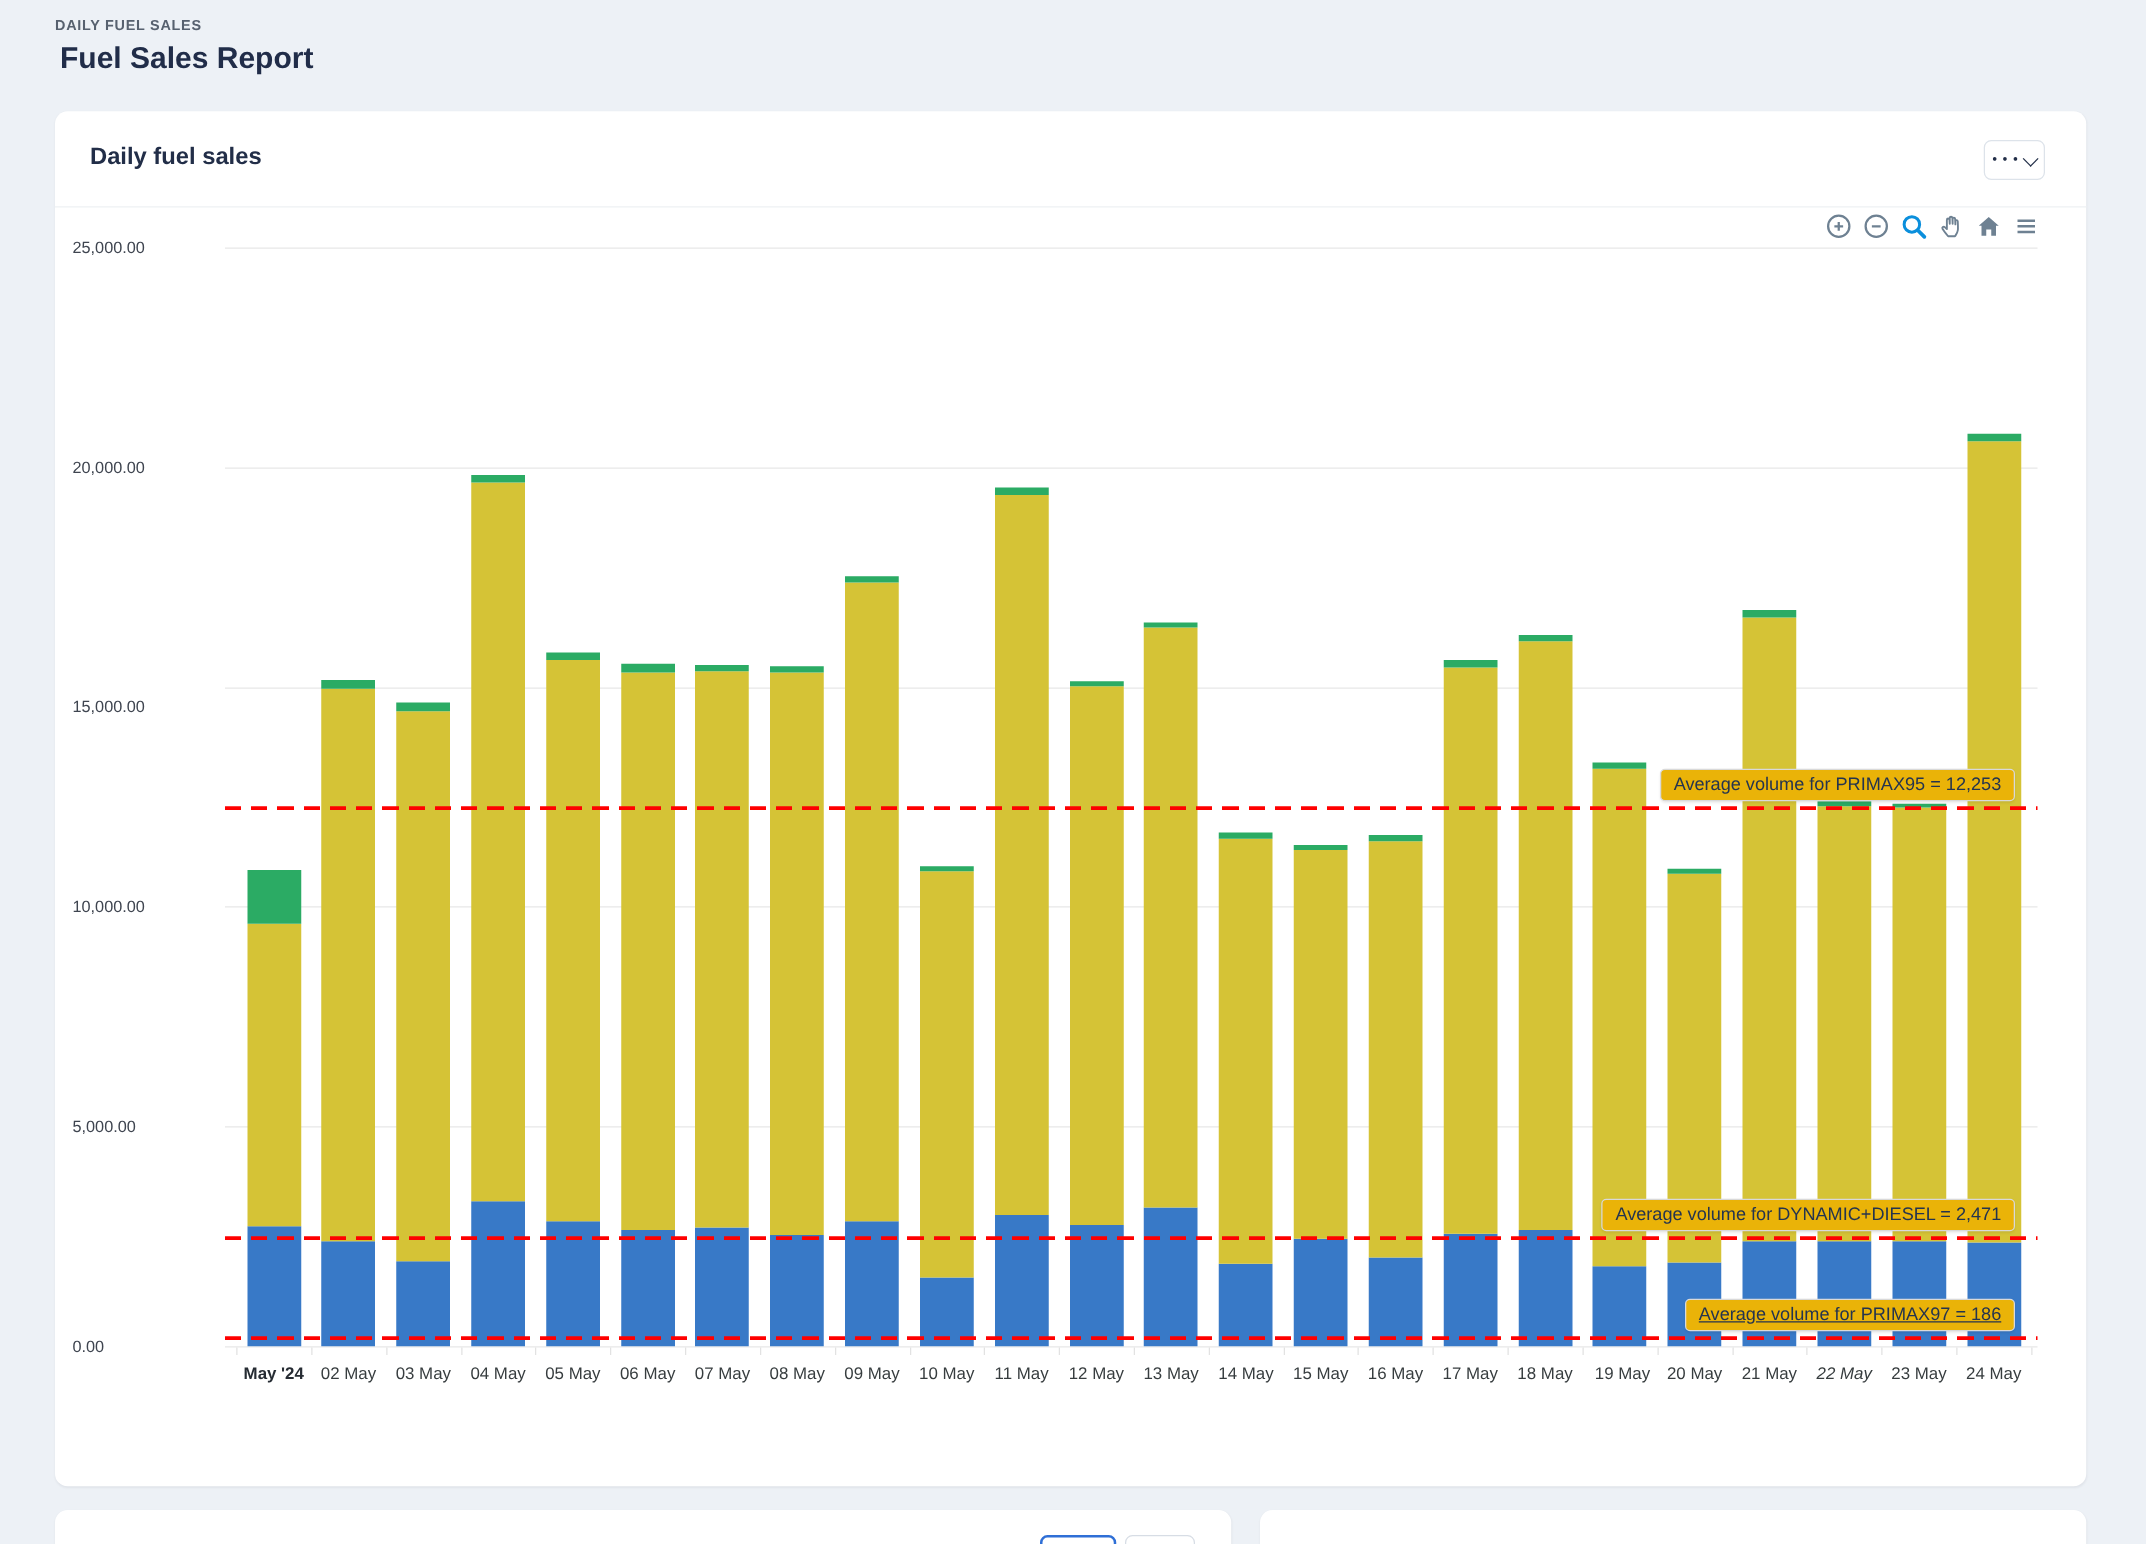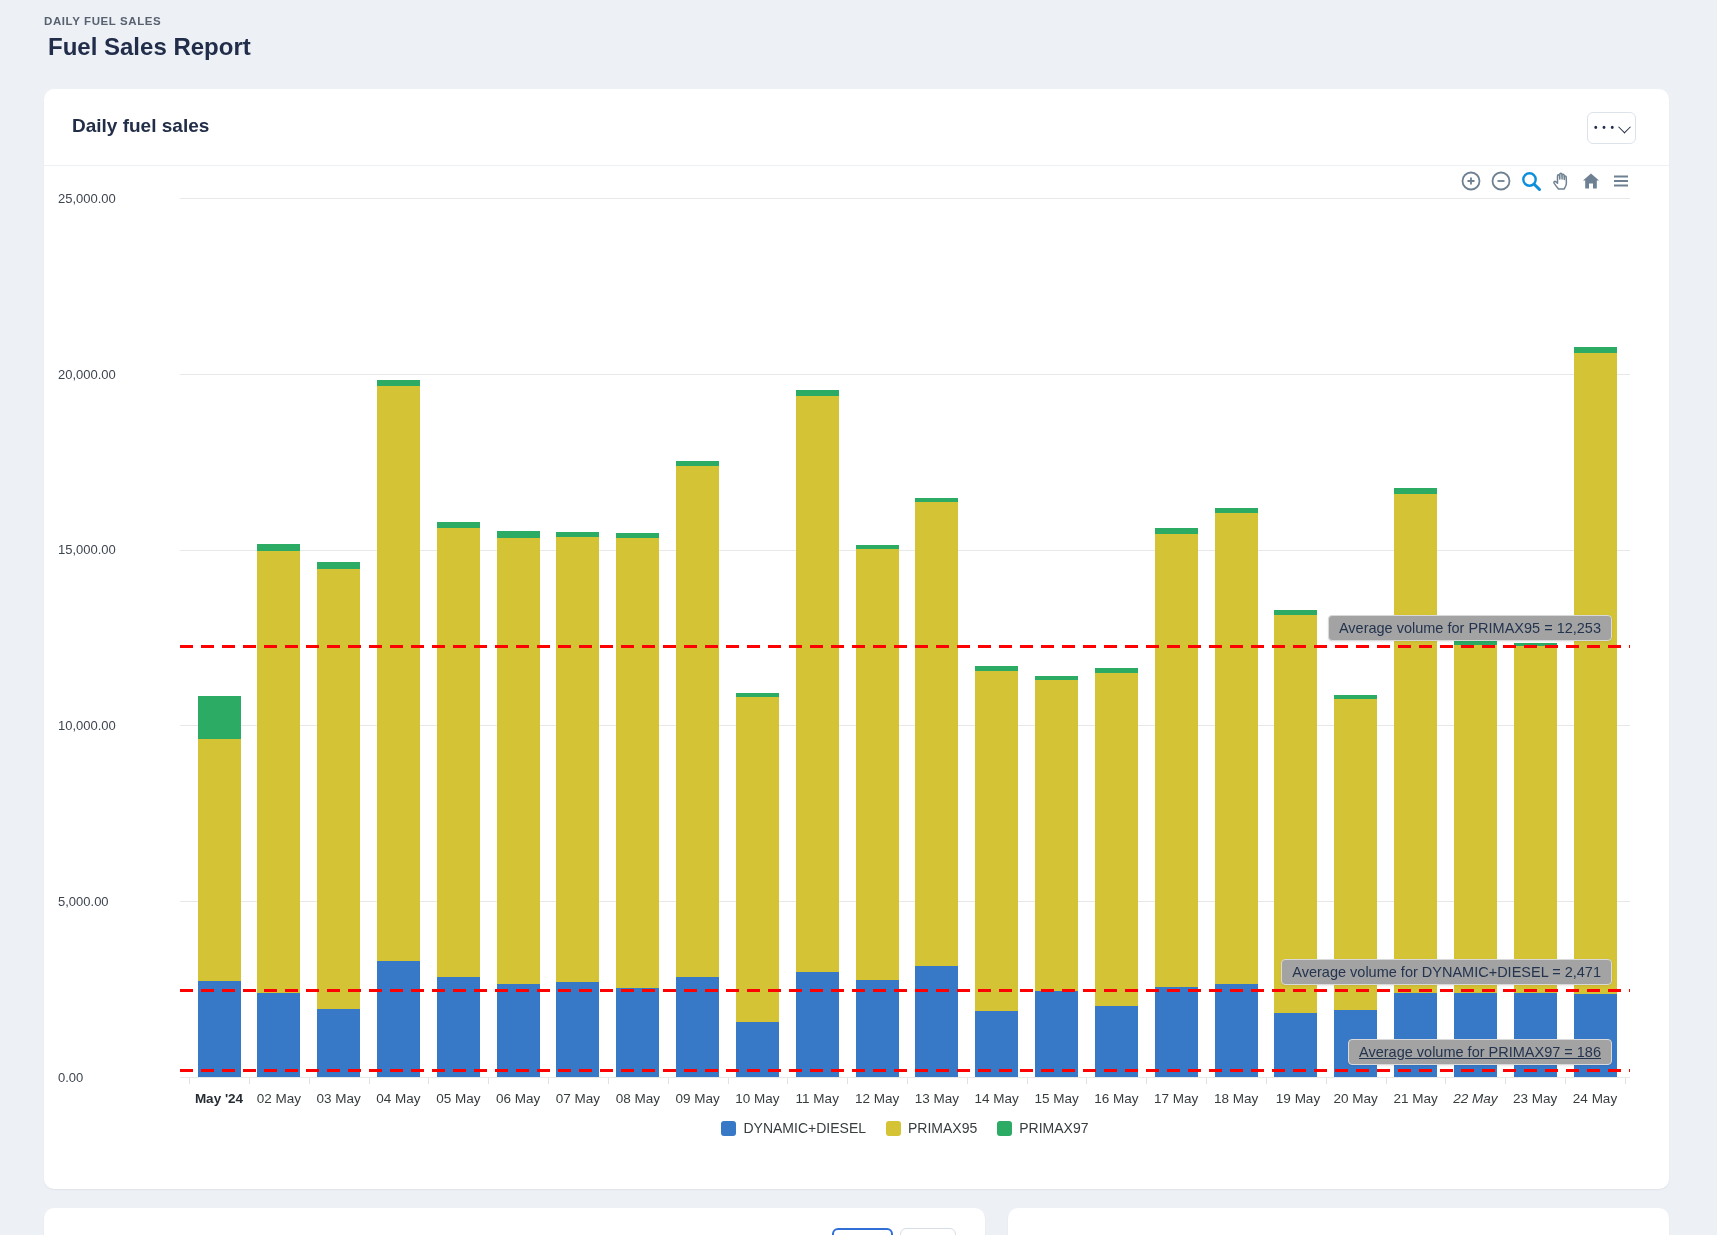--- a/index.html
+++ b/index.html
@@ -36,21 +36,21 @@
   .gridline{position:absolute;height:1px;background:#e8e8e8;}
   .ylab{position:absolute;width:104px;font-size:13px;color:#3f4550;
         transform:translateY(-50%);}
   .xtick{position:absolute;width:1px;height:6px;background:#e2e2e2;top:1078px;}
   .xlab{position:absolute;top:1091px;width:70px;margin-left:-35px;text-align:center;
         font-size:13.5px;color:#373d3f;}
   .xlab.first{font-weight:700;color:#262c33;}
   .seg{position:absolute;}
   .ann-line{position:absolute;height:3px;
             background:repeating-linear-gradient(90deg,#ff0000 0 13px,transparent 13px 21px);}
-  .ann-label{position:absolute;background:#a3a3a3;border:1px solid #d9d9d9;border-radius:4px;
+  .ann-label{position:absolute;background:#eab308;border:1px solid #d9d9d9;border-radius:4px;
              box-shadow:0 1px 2px rgba(0,0,0,.08);padding:4px 10px;font-size:14.5px;
              color:#24344f;white-space:nowrap;}
   #legend{position:absolute;left:180px;top:1120px;width:1450px;display:flex;gap:20px;
           align-items:center;justify-content:center;}
   .leg-item{display:flex;align-items:center;gap:7px;cursor:pointer;}
   .leg-marker{width:15px;height:15px;border-radius:3px;}
   .leg-text{font-size:14px;color:#373d3f;}
 
   
   #bottom-left-card{left:44px;top:1208px;width:941px;height:120px;}
@@ -111,21 +111,21 @@
           <path d="M4 6.5h14M4 11h14M4 15.5h14" stroke="#6e8192" stroke-width="2"></path>
         </svg>
       </button>
     </div>
   <div id="plot">
       <div class="gridline" style="left: 180px; top: 198px; width: 1450px;"></div>
       <div class="ylab" style="left: 58px; top: 198px;">25,000.00</div>
       <div class="gridline" style="left: 180px; top: 373.8px; width: 1450px;"></div>
       <div class="ylab" style="left: 58px; top: 373.8px;">20,000.00</div>
       <div class="gridline" style="left: 180px; top: 549.6px; width: 1450px;"></div>
-      <div class="ylab" style="left: 58px; top: 549px;">15,000.00</div>
+      <div class="ylab" style="left: 58px; top: 565px;">15,000.00</div>
       <div class="gridline" style="left: 180px; top: 725.4px; width: 1450px;"></div>
       <div class="ylab" style="left: 58px; top: 725.4px;">10,000.00</div>
       <div class="gridline" style="left: 180px; top: 901.2px; width: 1450px;"></div>
       <div class="ylab" style="left: 58px; top: 901.2px;">5,000.00</div>
       <div class="gridline" style="left: 180px; top: 1077px; width: 1450px;"></div>
       <div class="ylab" style="left: 58px; top: 1077px;">0.00</div>
       <div class="xtick" style="left: 189.087px;"></div>
       <div class="xtick" style="left: 248.913px;"></div>
       <div class="xtick" style="left: 308.739px;"></div>
       <div class="xtick" style="left: 368.565px;"></div>
@@ -246,34 +246,20 @@
       <div class="seg" style="left: 1573.5px; top: 352.704px; width: 43px; height: 641.318px; background: rgb(213, 195, 54);"></div>
       <div class="seg" style="left: 1573.5px; top: 346.727px; width: 43px; height: 5.9772px; background: rgb(43, 171, 100);"></div>
       <div class="xlab" style="left: 1595px;">24 May</div>
       <div class="ann-line" style="left: 180px; top: 644.685px; width: 1450px;"></div>
       <div class="ann-label" style="right: 105px; top: 615.185px;">Average volume for PRIMAX95 = 12,253</div>
       <div class="ann-line" style="left: 180px; top: 988.62px; width: 1450px;"></div>
       <div class="ann-label" style="right: 105px; top: 959.12px;">Average volume for DYNAMIC+DIESEL = 2,471</div>
       <div class="ann-line" style="left: 180px; top: 1068.96px; width: 1450px;"></div>
       <div class="ann-label" style="right: 105px; top: 1039.46px; text-decoration: underline;">Average volume for PRIMAX97 = 186</div>
     </div>
-  <div id="legend">
-      <div class="leg-item">
-        <div class="leg-marker" style="background: rgb(56, 121, 199);"></div>
-        <div class="leg-text">DYNAMIC+DIESEL</div>
-      </div>
-      <div class="leg-item">
-        <div class="leg-marker" style="background: rgb(213, 195, 54);"></div>
-        <div class="leg-text">PRIMAX95</div>
-      </div>
-      <div class="leg-item">
-        <div class="leg-marker" style="background: rgb(43, 171, 100);"></div>
-        <div class="leg-text">PRIMAX97</div>
-      </div>
-    </div>
 
   <div class="card" id="bottom-left-card">
     <div class="mini-btn" id="mini-btn-active"></div>
     <div class="mini-btn" id="mini-btn-plain"></div>
   </div>
   <div class="card" id="bottom-right-card"></div>
 
 </div>
 
 </body></html>

